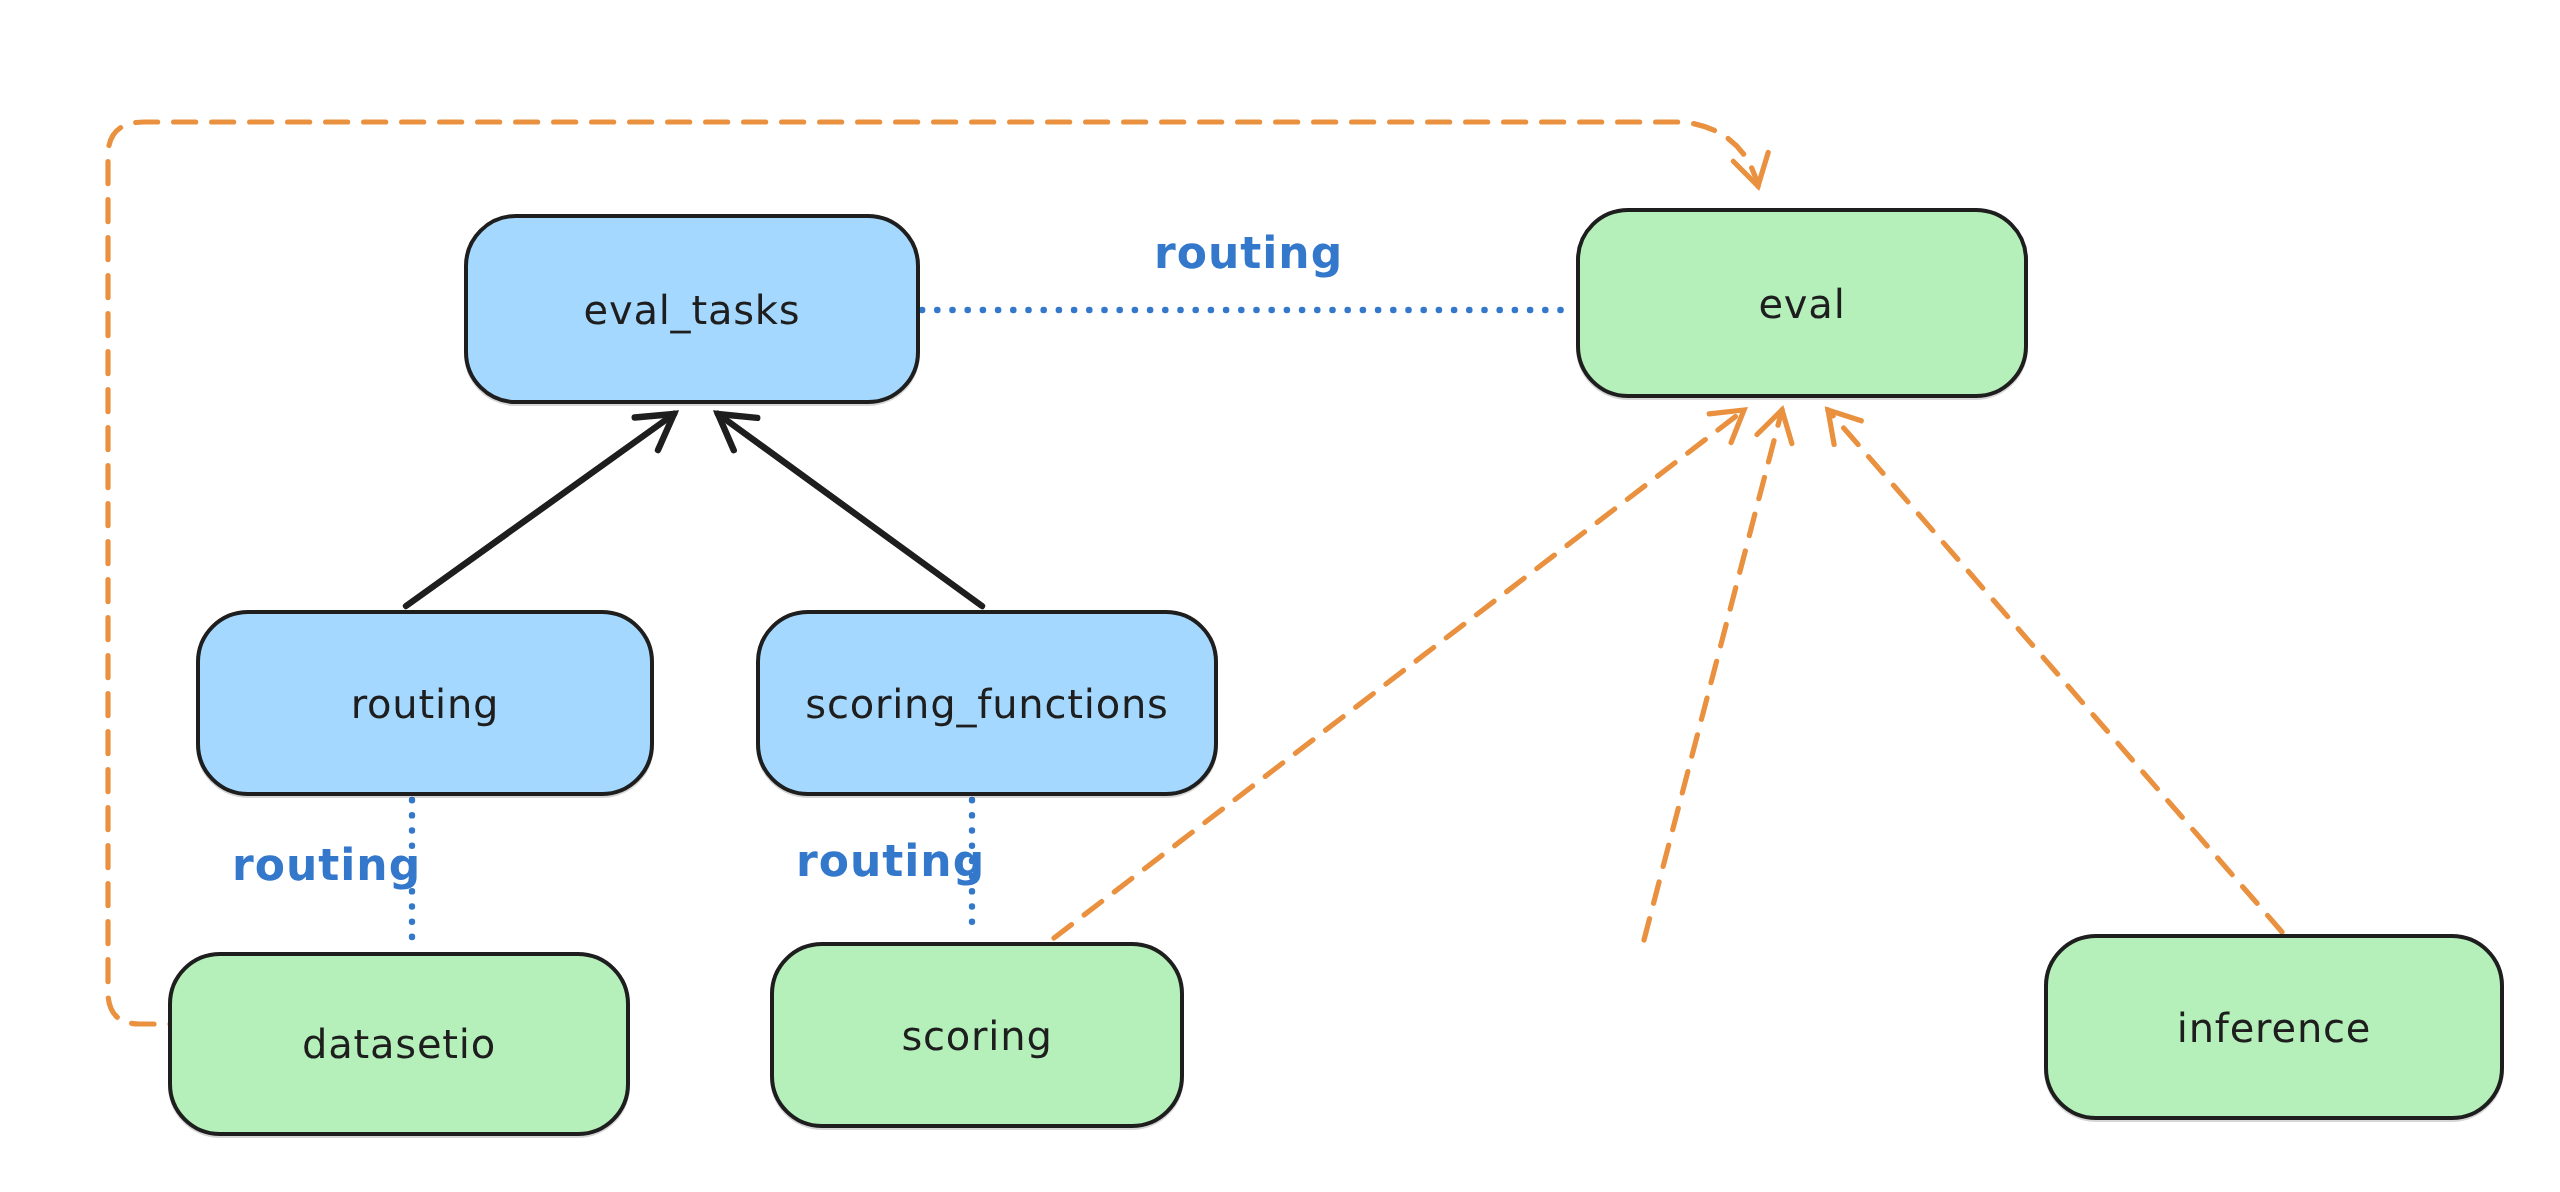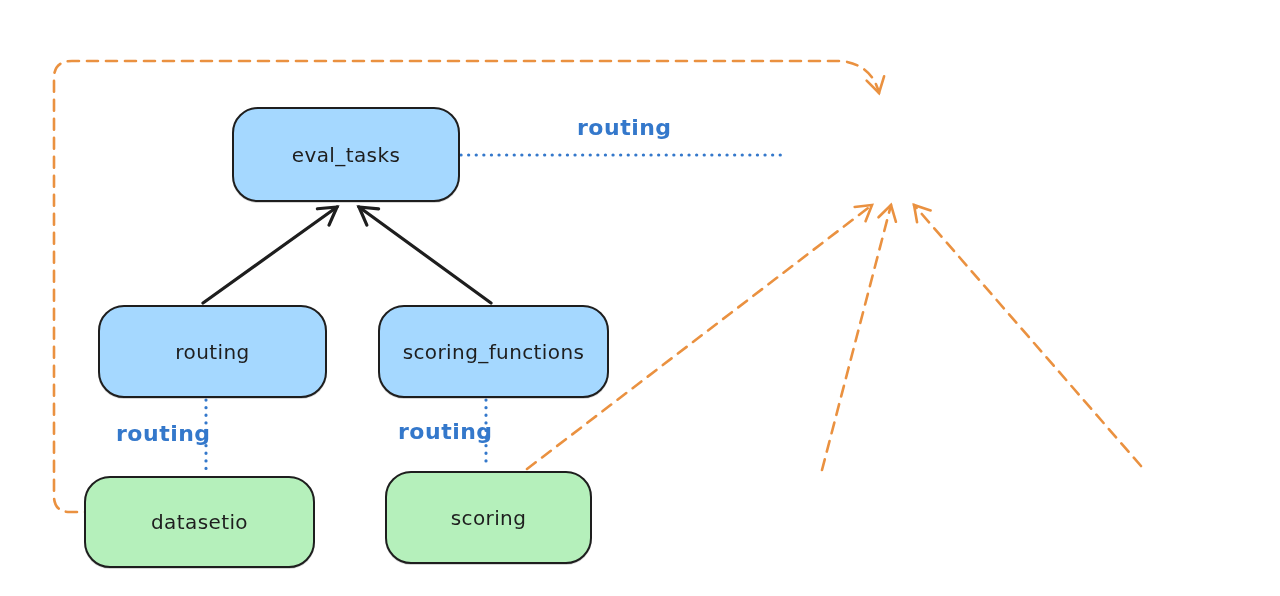--- a/index.html
+++ b/index.html
@@ -79,36 +79,42 @@
 
     <path d="M 461 155 L 786 155" fill="none" stroke-width="3.2" stroke-linecap="round" stroke-dasharray="0.1 7.5" stroke="#3478cb"></path>
     <path d="M 206 400 L 206 472" fill="none" stroke-width="3.2" stroke-linecap="round" stroke-dasharray="0.1 7.5" stroke="#3478cb"></path>
     <path d="M 486 400 L 486 467" fill="none" stroke-width="3.2" stroke-linecap="round" stroke-dasharray="0.1 7.5" stroke="#3478cb"></path>
   </svg>
 
   <div class="node blue" style="left:232px; top:107px; width:228px; height:95px">
     <span>eval_tasks</span>
   </div>
 
+  <div class="node green" style="left:788px; top:104px; width:226px; height:95px">
+    <span>eval</span>
+  </div>
 
   <div class="node blue" style="left:98px; top:305px; width:229px; height:93px">
     <span>routing</span>
   </div>
 
   <div class="node blue" style="left:378px; top:305px; width:231px; height:93px">
     <span>scoring_functions</span>
   </div>
 
   <div class="node green" style="left:84px; top:476px; width:231px; height:92px">
     <span>datasetio</span>
   </div>
 
   <div class="node green" style="left:385px; top:471px; width:207px; height:93px">
     <span>scoring</span>
   </div>
 
 
+  <div class="node green" style="left:1022px; top:467px; width:230px; height:93px">
+    <span>inference</span>
+  </div>
 
   <div class="edge-label" style="left:577px; top:115px; width:80px">routing</div>
   <div class="edge-label" style="left:116px; top:421px; width:80px">routing</div>
   <div class="edge-label" style="left:398px; top:419px; width:80px">routing</div>
 
 </div>
 
 </body></html>

